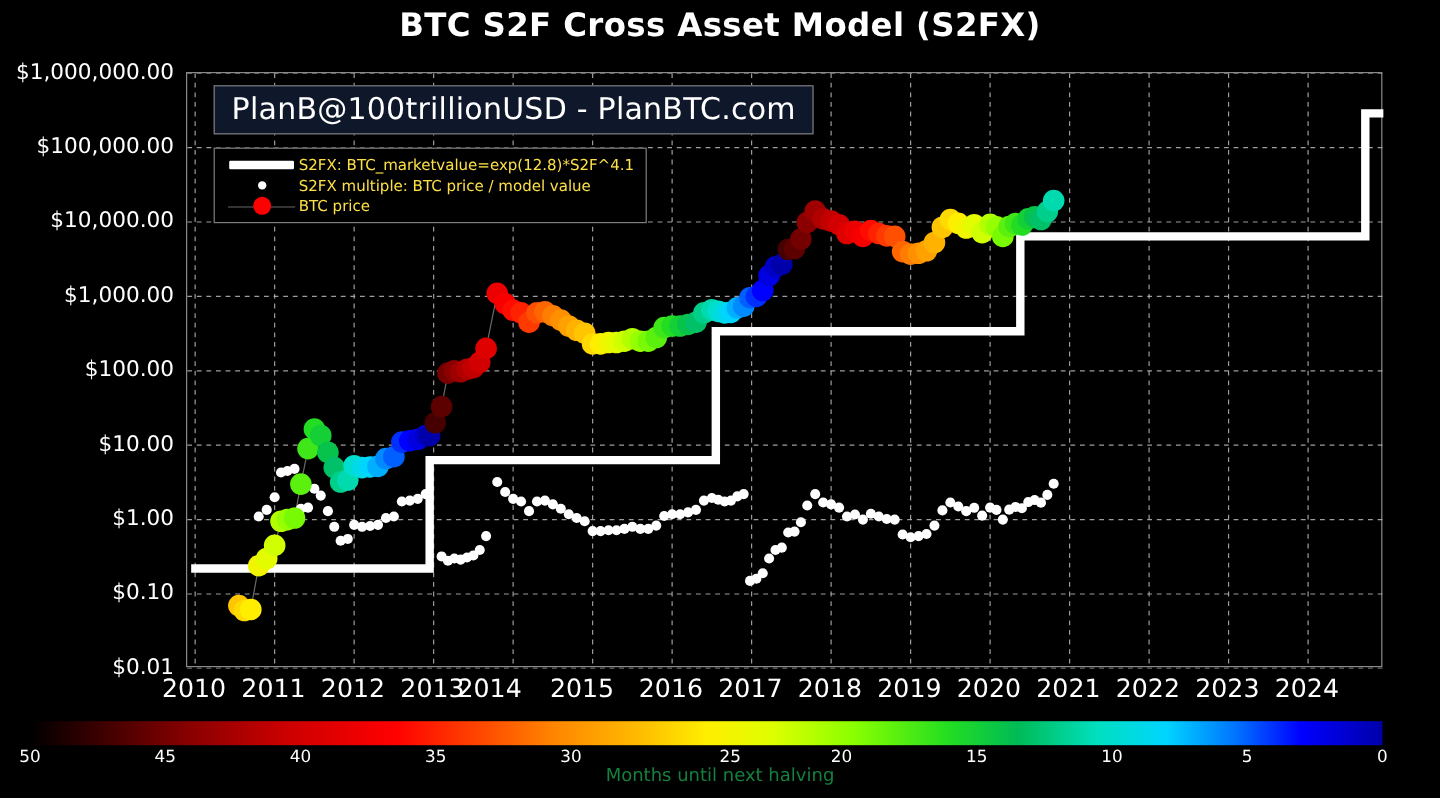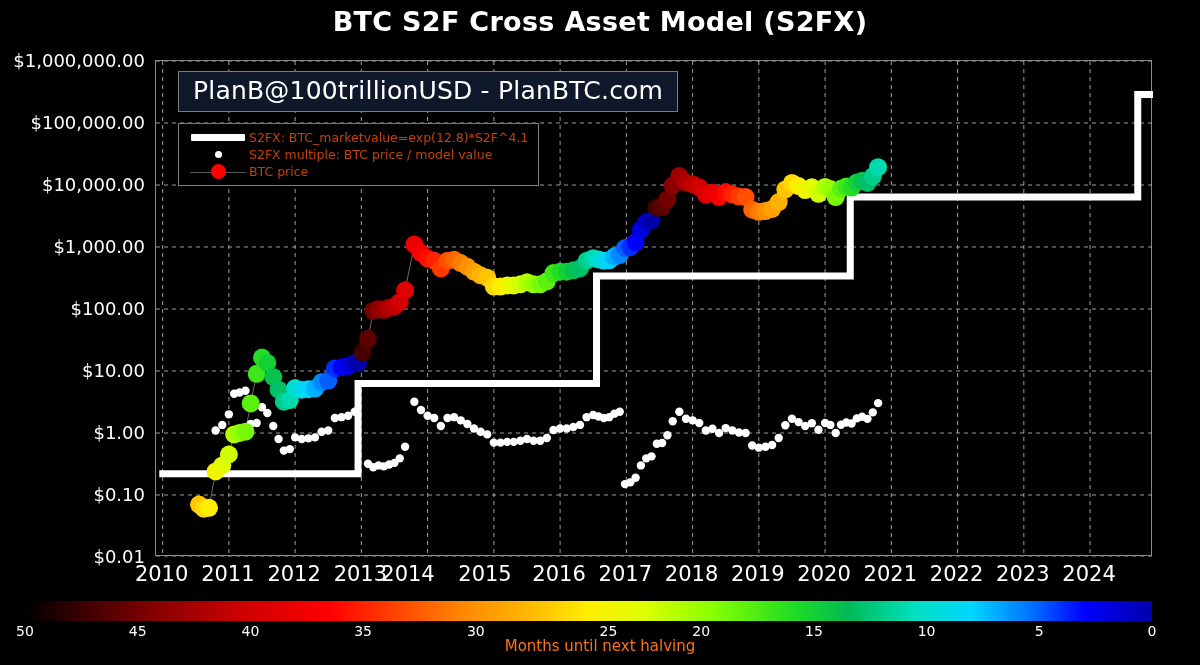--- a/index.html
+++ b/index.html
@@ -36,36 +36,36 @@
     position:absolute;left:22px;top:62px;
     border:1px solid #7d7d7d;background:#000;
     padding:5px 10px 5px 8px;
   }
   .legrow{display:flex;align-items:center;height:17px;}
   .legkey{width:62px;display:flex;align-items:center;justify-content:center;position:relative;}
   .legline{width:54px;height:7px;background:#fff;border-radius:1px;}
   .legline-thin{position:absolute;left:3px;top:50%;width:56px;height:1px;background:#555;}
   .legdot-sm{width:7px;height:7px;border-radius:50%;background:#fff;}
   .legdot-red{width:15px;height:15px;border-radius:50%;background:#ff0000;position:relative;z-index:2;}
-  .legtxt{color:#c2410c;font-size:12.5px;white-space:nowrap;
+  .legtxt{color:#fde047;font-size:12.5px;white-space:nowrap;
     font-family:"DejaVu Sans","Liberation Sans",sans-serif;}
 
   
   #cbar{
     position:absolute;left:25px;top:601px;width:1127px;height:20px;
     background:linear-gradient(to right,
       #000000 0%, #3a0000 5%, #8b0000 12%, #cc0000 19%,
       #ff0000 27%, #ff4400 33%, #ff8800 39%, #ffbb00 45%,
       #ffee00 50%, #ddff00 55%, #88ff00 61%, #22dd22 68%,
       #00bb55 73%, #00e0c0 79%, #00d5ff 84%, #0077ff 89%,
       #0000ff 94%, #0000aa 100%);
   }
   .cbt{position:absolute;color:#fff;font-size:14px;top:623px;transform:translateX(-50%);
        font-family:"DejaVu Sans","Liberation Sans",sans-serif;}
-  #cblabel{position:absolute;left:0;top:637px;width:1200px;text-align:center;color:#f97316;font-size:15px;}
+  #cblabel{position:absolute;left:0;top:637px;width:1200px;text-align:center;color:#15803d;font-size:15px;}
 </style>
 </head>
 <body>
 
 <div id="root">
 
   <div class="chart-title">BTC S2F Cross Asset Model (S2FX)</div>
 
   <div id="plot">
     <svg id="plotsvg" viewBox="0 0 997 496">

